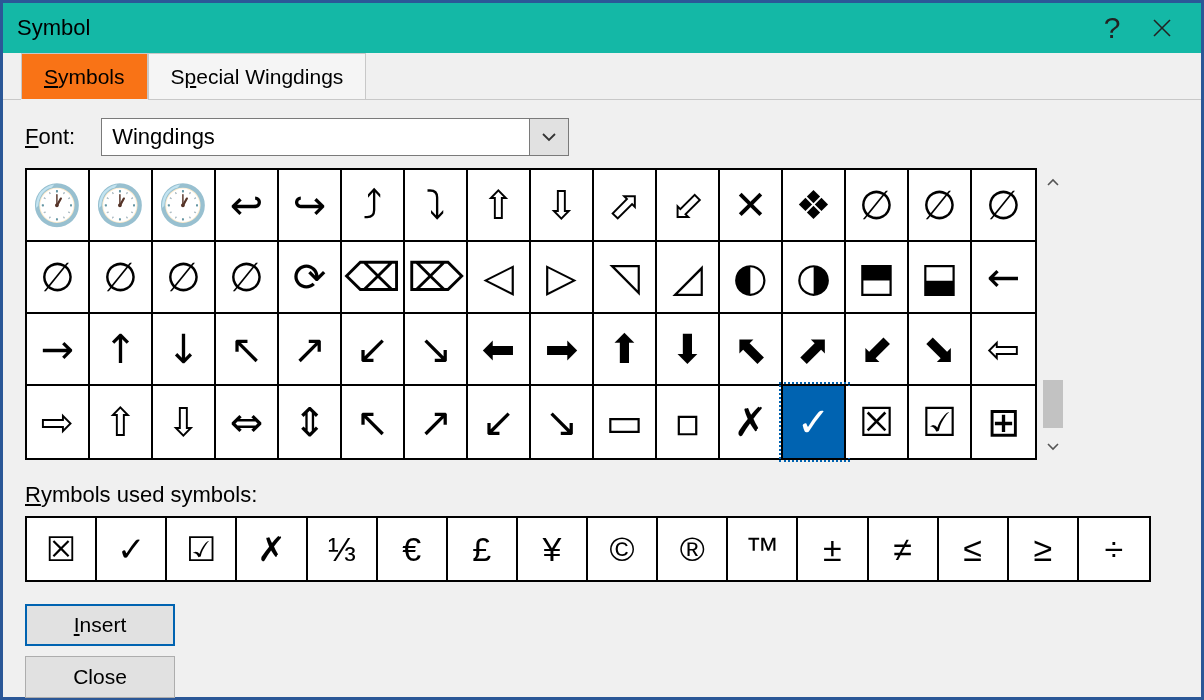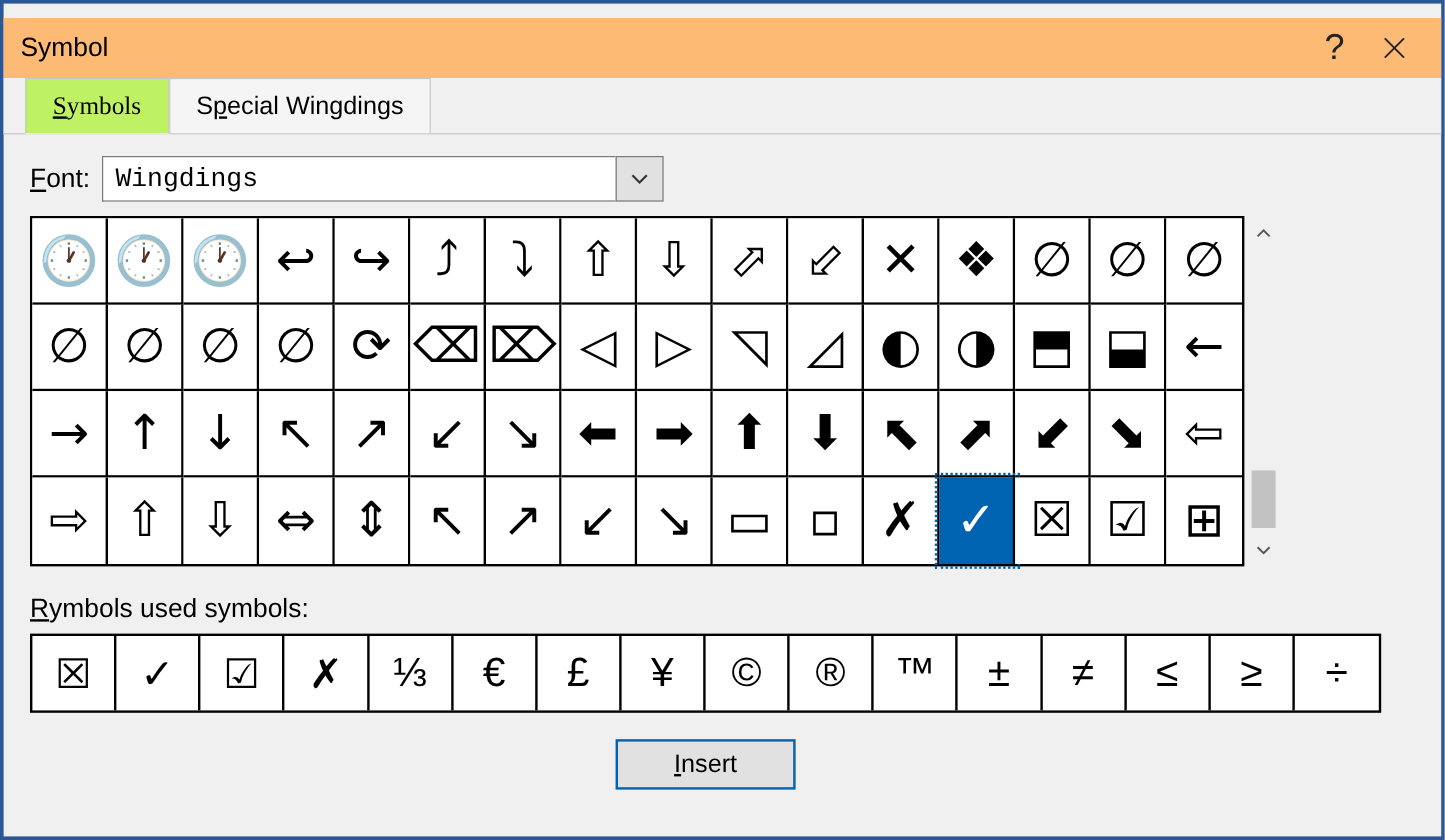--- a/index.html
+++ b/index.html
@@ -18,22 +18,21 @@
     height: 700px;
     border: 3px solid #2b5797;
     background: #f0f0f0;
   }
   
   .titlebar {
     height: 50px;
     display: flex;
     align-items: center;
     padding: 0 14px;
-    background: #fdba74;
-    margin-top: 12px;
+    background: #14b8a6;
   }
   .title {
     font-size: 22px;
     flex: 0 0 auto;
   }
   .titlebar-spacer { flex: 1 1 auto; }
   .help-btn, .close-btn-title {
     width: 50px;
     height: 50px;
     display: flex;
@@ -59,52 +58,51 @@
     padding: 0 22px;
     display: flex;
     align-items: center;
     font-size: 21px;
     border: 1px solid #c8c8c8;
     border-bottom: none;
     background: #f5f5f5;
     margin-right: 0;
   }
   .tab.active {
-    background: #bef264;
+    background: #f97316;
     position: relative;
     z-index: 2;
     box-shadow: 0 1px 0 #f0f0f0;
-    font-family: Liberation Serif, serif;
   }
   .underline-accel { text-decoration: underline; }
   
   .panel {
     padding: 18px 22px 0 22px;
   }
   .font-row {
     display: flex;
     align-items: center;
-    gap: 10px;
+    gap: 26px;
     margin-bottom: 12px;
   }
   .font-label { font-size: 22px; }
   .font-select {
     display: flex;
     align-items: stretch;
     height: 38px;
   }
   .font-input {
     box-sizing: border-box;
     width: 428px;
     height: 38px;
     border: 1px solid #7a7a7a;
     border-right: none;
     background: #fff;
     padding: 0 10px;
-    font-family: Liberation Mono, monospace;
+    font-family: Liberation Sans, sans-serif;
     font-size: 22px;
     outline: none;
   }
   .font-dd {
     box-sizing: border-box;
     width: 40px;
     height: 38px;
     border: 1px solid #7a7a7a;
     background: #e1e1e1;
     display: flex;
@@ -195,23 +193,24 @@
     display: flex;
     align-items: center;
     justify-content: center;
     font-size: 34px;
     font-family: "Segoe UI Symbol", "Arial Unicode MS", sans-serif;
   }
   .recent-cell:last-child { border-right: none; }
   
   .footer {
     display: flex;
-    justify-content: center;
+    justify-content: flex-end;
     gap: 10px;
     padding: 22px 28px 0 0;
+    flex-direction: column;
   }
   .btn {
     box-sizing: border-box;
     width: 150px;
     height: 42px;
     background: #e1e1e1;
     border: 1px solid #adadad;
     display: flex;
     align-items: center;
     justify-content: center;
@@ -376,15 +375,18 @@
         <div class="recent-cell">≠</div>
         <div class="recent-cell">≤</div>
         <div class="recent-cell">≥</div>
         <div class="recent-cell">÷</div>
       </div>
 
     <div class="footer">
       <div class="btn default">
         <span><span class="underline-accel">I</span><span>nsert</span></span>
       </div>
+      <div class="btn">
+        <span>Close</span>
+      </div>
     </div>
   </div>
 </div>
 
 </body></html>

